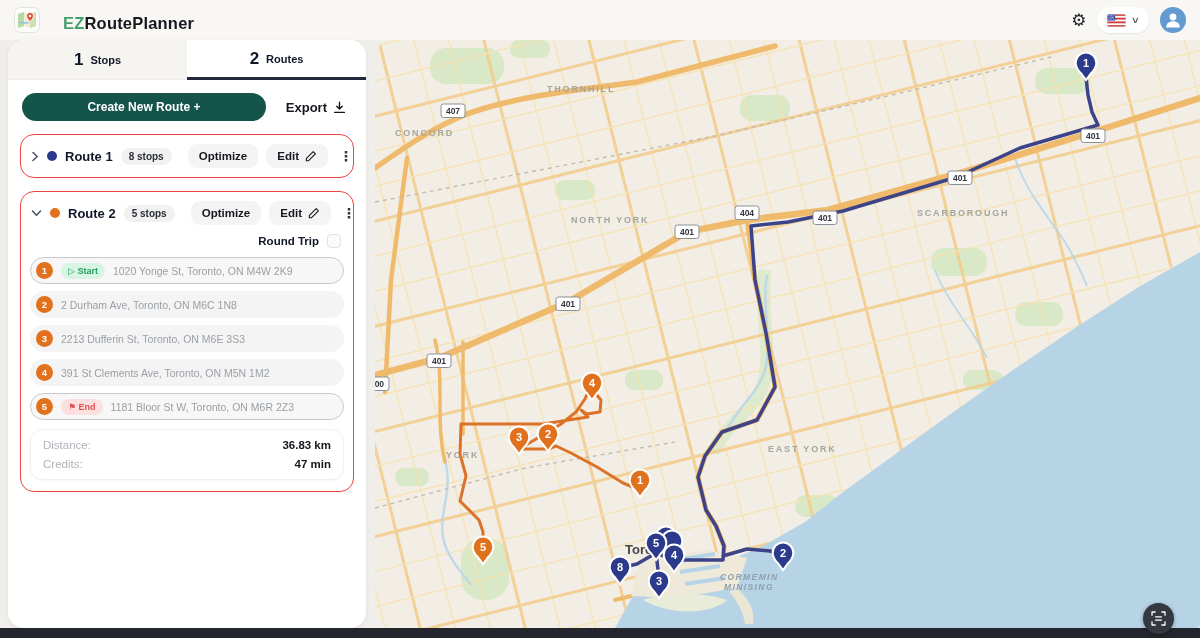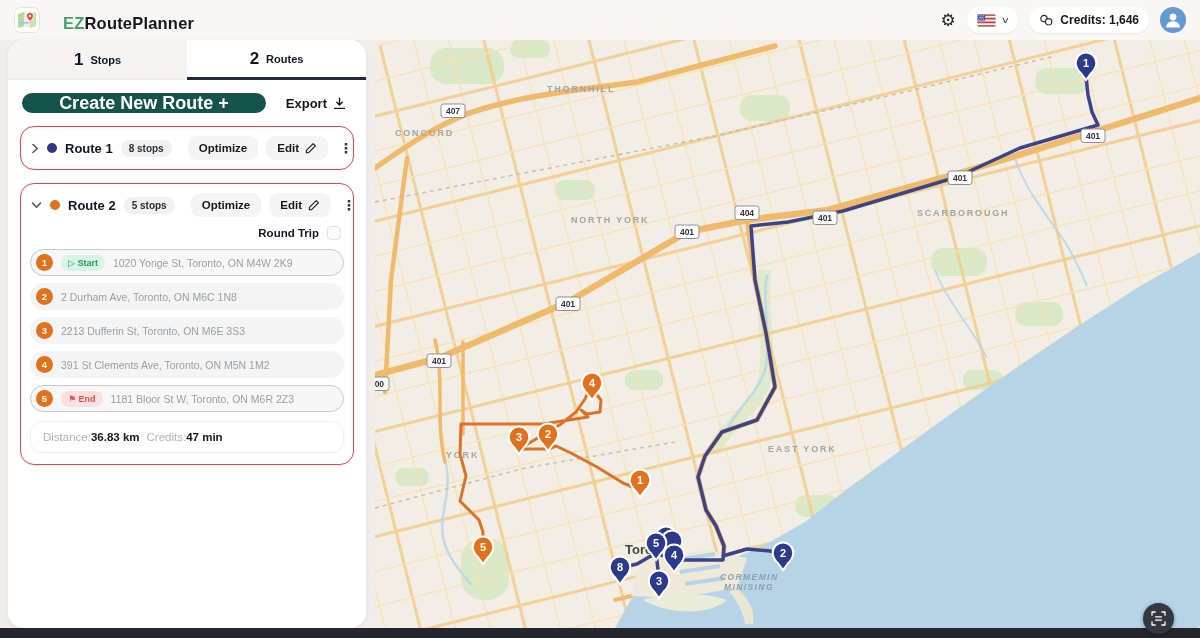--- a/index.html
+++ b/index.html
@@ -26,22 +26,22 @@
   .sidebar{width:358px;flex:none;background:#fff;border-radius:16px;display:flex;
     flex-direction:column;box-shadow:0 1px 5px rgba(0,0,0,.06);overflow:hidden}
   .tabs{display:flex;height:40px;flex:none}
   .tab{flex:1;display:flex;align-items:center;justify-content:center;gap:7px;cursor:pointer}
   .tab.inactive{background:#f6f4f1;border-bottom:1px solid #efede9}
   .tab.active{background:#fff;border-bottom:3px solid #20283a}
   .tab .num{font-size:17px;font-weight:800;color:#101828}
   .tab .lbl{font-size:11px;font-weight:700;color:#101828}
   .side-body{padding:13px 12px;display:flex;flex-direction:column;gap:13px;overflow:hidden}
   .actions{display:flex;align-items:center;gap:14px;padding:0 2px}
-  .create-btn{flex:1;height:20px;border-radius:15px;background:#15544a;color:#fff;
-    font-weight:700;font-size:18px;display:flex;align-items:center;justify-content:center;
+  .create-btn{flex:1;height:28px;border-radius:15px;background:#15544a;color:#fff;
+    font-weight:700;font-size:12px;display:flex;align-items:center;justify-content:center;
     gap:8px;border:none;cursor:pointer;font-family:inherit}
   .export-btn{display:flex;align-items:center;gap:6px;font-weight:700;font-size:13px;
     color:#15171c;background:none;border:none;cursor:pointer;font-family:inherit}
   .route-card{border:1px solid #ef4444;border-radius:14px;background:#fff;
     box-shadow:0 1px 3px rgba(0,0,0,.04)}
   .route-head{display:flex;align-items:center;gap:8px;padding:9px 10px}
   .chev-ic{flex:none;display:flex;color:#4b5563}
   .dot{width:10px;height:10px;border-radius:50%;flex:none}
   .route-name{font-size:13px;font-weight:800;color:#101828;white-space:nowrap}
   .stops-badge{background:#f1f1f2;border-radius:10px;padding:3px 8px;font-size:10px;
@@ -60,21 +60,21 @@
     display:flex;align-items:center;gap:8px;padding:0 5px;cursor:pointer}
   .stop-row.terminal{background:#f7f7f7;border-color:#c9c9c9}
   .stop-num{width:17px;height:17px;border-radius:50%;background:#e2711d;color:#fff;
     font-size:9.5px;font-weight:800;display:flex;align-items:center;justify-content:center;flex:none}
   .tag{font-size:9px;font-weight:800;border-radius:9px;padding:3px 7px;display:flex;
     gap:4px;align-items:center;flex:none}
   .tag.start{background:#d9f4e4;color:#1fa05e}
   .tag.end{background:#fcdfdf;color:#e05252}
   .addr{font-size:10.5px;color:#9aa0a6;white-space:nowrap;overflow:hidden}
   .summary{margin:3px 9px 11px;border:1px solid #efefef;border-radius:12px;padding:9px 12px;
-    display:flex;flex-direction:row;gap:7px;box-shadow:0 1px 2px rgba(0,0,0,.03)}
+    display:flex;flex-direction:column;gap:7px;box-shadow:0 1px 2px rgba(0,0,0,.03)}
   .sum-row{display:flex;justify-content:space-between;font-size:11.5px;align-items:center}
   .sum-label{color:#b0b3b8}
   .sum-value{font-weight:800;color:#15171c}
   
   .map-panel{flex:1;position:relative;border-radius:16px 4px 4px 16px;overflow:hidden;background:#f2eee5}
   .map-svg{position:absolute;left:0;top:0}
   .map-fab{position:absolute;left:1143px;top:603px;width:31px;height:31px;border-radius:50%;
     background:#343941;display:flex;align-items:center;justify-content:center;cursor:pointer;
     box-shadow:0 1px 4px rgba(0,0,0,.35);z-index:5}
 </style>
@@ -115,27 +115,20 @@
           <circle cx="6.4" cy="1.8" r="0.55" fill="#fff"></circle>
             <circle cx="3.1" cy="3.4" r="0.55" fill="#fff"></circle>
           <circle cx="5.3" cy="3.4" r="0.55" fill="#fff"></circle>
             <circle cx="2" cy="5" r="0.55" fill="#fff"></circle>
           <circle cx="4.2" cy="5" r="0.55" fill="#fff"></circle>
             <circle cx="6.4" cy="5" r="0.55" fill="#fff"></circle>
         </g>
         <rect x="0.3" y="0.3" width="18.4" height="12.4" rx="2.3" fill="none" stroke="#d9d9d9" stroke-width="0.6"></rect>
       </svg>
       <span class="chev-dn">∨</span>
-    </div>
-    <div class="pill">
-      <svg width="15" height="13" viewBox="0 0 15 13">
-        <circle cx="5" cy="4.6" r="3.2" fill="#fff" stroke="#2b2f38" stroke-width="1.2"></circle>
-        <circle cx="9.6" cy="7.8" r="3.2" fill="#fff" stroke="#2b2f38" stroke-width="1.2"></circle>
-      </svg>
-      <span class="credits-txt">Credits: 1,646</span>
     </div>
     <div class="avatar">
       <svg width="26" height="26" viewBox="0 0 26 26">
         <circle cx="13" cy="10" r="3.4" fill="#fff"></circle>
         <path d="M6.2 20.5 c0-4 3-6.2 6.8-6.2 s6.8 2.2 6.8 6.2 Z" fill="#fff"></path>
       </svg>
     </div>
   </div>
 </div>
 

